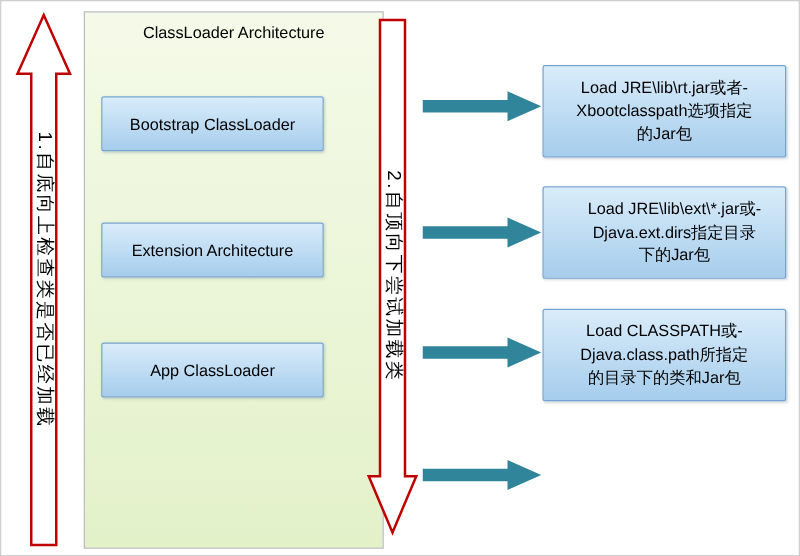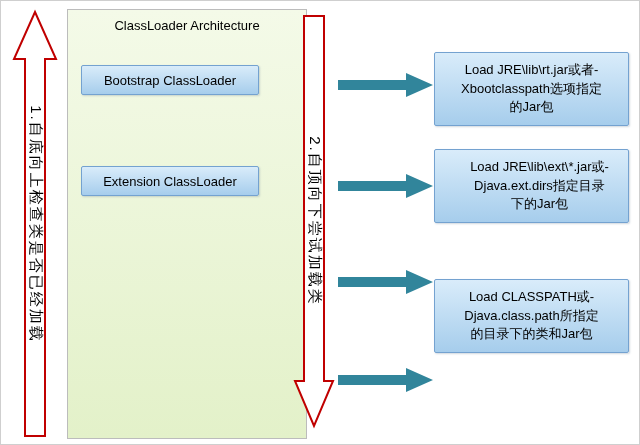--- a/index.html
+++ b/index.html
@@ -28,42 +28,43 @@
   }
   
   .bluebox{
     position:absolute;box-sizing:border-box;
     background:linear-gradient(180deg,#d9ecfa 0%,#a6cdec 100%);
     border:1px solid #74a2d0;border-radius:2px;
     box-shadow:1px 1px 2px rgba(120,140,160,0.35);
     display:flex;align-items:center;justify-content:center;
     font-size:13px;color:#000;text-align:center;
   }
-  .loader{left:80px;width:178px;height:30px;}
+  .loader{left:80px;width:178px;height:44px;margin-top:12px;}
   .desc{left:433px;width:195px;white-space:pre-line;line-height:1.45;padding:3px 4px;}
   
   .connector{position:absolute;left:337px;width:96px;height:26px;}
   .connector polygon{fill:#31859b;}
 </style>
 </head>
 <body>
 
 <div class="canvas">
 
   <svg class="varrow" style="left:10px;top:8px;" width="48" height="430" viewBox="0 0 48 430">
     <polygon points="24,3 45,50 34,50 34,427 14,427 14,50 3,50"></polygon>
   </svg>
   <div class="vlabel" style="left:-181px;top:213px;width:430px;height:20px;">1.自底向上检查类是否已经加载</div>
 
   <div class="panel">
     <div class="panel-title">ClassLoader Architecture</div>
   </div>
 
   <div class="bluebox loader" style="top:64px;">Bootstrap ClassLoader</div>
-  <div class="bluebox loader" style="top:165px;">Extension ClassLoader</div>
+  <div class="bluebox loader" style="top:165px;">Extension Architecture</div>
+  <div class="bluebox loader" style="top:261px;">App ClassLoader</div>
 
   <svg class="varrow" style="left:292px;top:12px;" width="42" height="416" viewBox="0 0 42 416">
     <polygon points="11,3 31,3 31,368 40,368 21,413 2,368 11,368"></polygon>
   </svg>
   <div class="vlabel" style="left:113px;top:210px;width:400px;height:20px;">2.自顶向下尝试加载类</div>
 
   <svg class="connector" style="top:71px;" viewBox="0 0 96 26">
     <polygon points="0,8 68,8 68,1 95,13 68,25 68,18 0,18"></polygon>
   </svg>
   <svg class="connector" style="top:172px;" viewBox="0 0 96 26">
@@ -75,17 +76,17 @@
   <svg class="connector" style="top:366px;" viewBox="0 0 96 26">
     <polygon points="0,8 68,8 68,1 95,13 68,25 68,18 0,18"></polygon>
   </svg>
 
   <div class="bluebox desc" style="top:51px;height:74px;">Load JRE\lib\rt.jar或者-
 Xbootclasspath选项指定
 的Jar包</div>
   <div class="bluebox desc" style="top:148px;height:74px;padding-left:20px;">Load JRE\lib\ext\*.jar或-
 Djava.ext.dirs指定目录
 下的Jar包</div>
-  <div class="bluebox desc" style="top:246px;height:74px;margin-top:32px;">Load CLASSPATH或-
+  <div class="bluebox desc" style="top:246px;height:74px;">Load CLASSPATH或-
 Djava.class.path所指定
 的目录下的类和Jar包</div>
 
 </div>
 
 </body></html>

